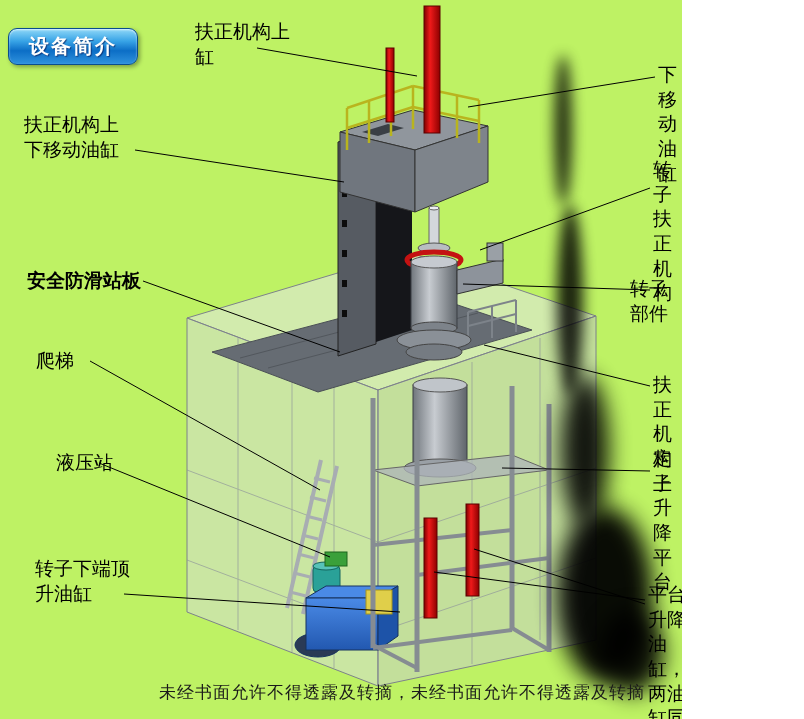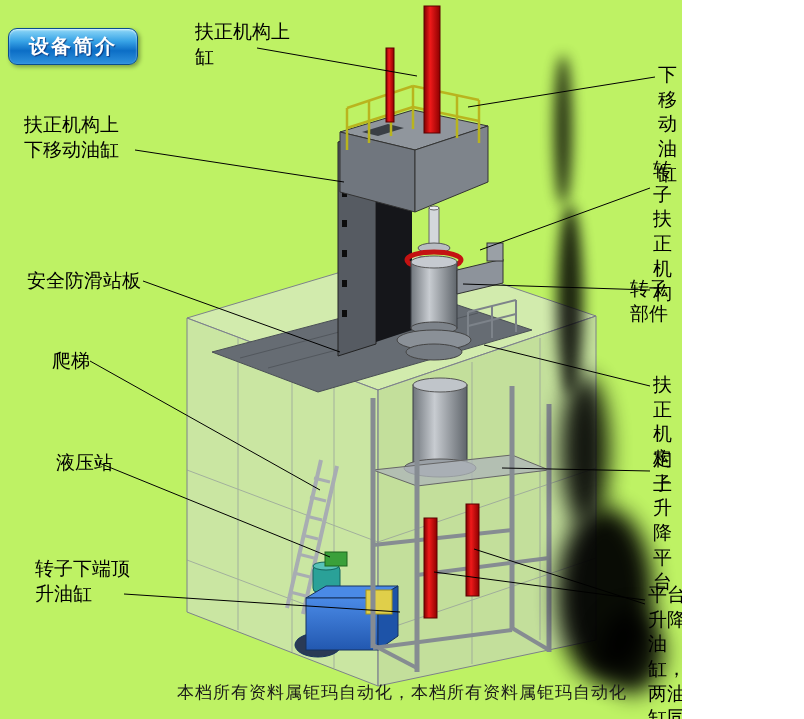--- a/index.html
+++ b/index.html
@@ -10,23 +10,23 @@
   }
   .diagram-svg { position:absolute; left:0; top:0; width:804px; height:719px; }
   .lbl {
     position:absolute; font-size:19px; line-height:1.3; color:#000;
     white-space:pre-line; font-family:"Liberation Serif","DejaVu Serif",serif;
   }
   #lbl-top-drive        { left:195px; top:20px;  }
   #lbl-safety-fence     { left:658px; top:63px;  }
   #lbl-centering-cyl    { left:24px;  top:113px; }
   #lbl-rotor-centering  { left:653px; top:158px; }
-  #lbl-antislip         { left:27px;  top:269px; }
+  #lbl-antislip         { left:27px;  top:269px;font-weight:bold; }
   #lbl-rotor-comp       { left:630px; top:277px; }
-  #lbl-ladder           { left:52px;  top:349px; }
+  #lbl-ladder           { left:36px;  top:349px; }
   #lbl-stator-comp      { left:653px; top:373px; }
   #lbl-hydraulic        { left:56px;  top:451px; }
   #lbl-stator-lift      { left:653px; top:447px; }
   #lbl-rotor-jack       { left:27px;  top:557px;margin-left:8px; }
   #lbl-platform-lift    { left:648px; top:583px; }
   .badge {
     position:absolute; left:8px; top:28px; width:130px; height:37px;
     border-radius:9px; border:1px solid #0a4d8c;
     background:linear-gradient(180deg,#8fd8f8 0%, #37a3e6 35%, #0c6ec6 62%, #2f92dd 100%);
     box-shadow:2px 2px 4px rgba(0,0,0,.35), inset 0 1px 2px rgba(255,255,255,.7);
@@ -243,15 +243,15 @@
   <div class="lbl" id="lbl-ladder">爬梯</div>
   <div class="lbl" id="lbl-stator-comp">扶正机构上</div>
   <div class="lbl" id="lbl-hydraulic">液压站</div>
   <div class="lbl" id="lbl-stator-lift">定子升降平
 台</div>
   <div class="lbl" id="lbl-rotor-jack">转子下端顶
 升油缸</div>
   <div class="lbl" id="lbl-platform-lift">平台升降油缸，
 两油缸同步</div>
 
-  <div class="footer">本档所有资料属钜玛自动化，本档所有资料属钜玛自动化</div>
+  <div class="footer">未经书面允许不得透露及转摘，未经书面允许不得透露及转摘</div>
 
 </div>
 
 </body></html>

